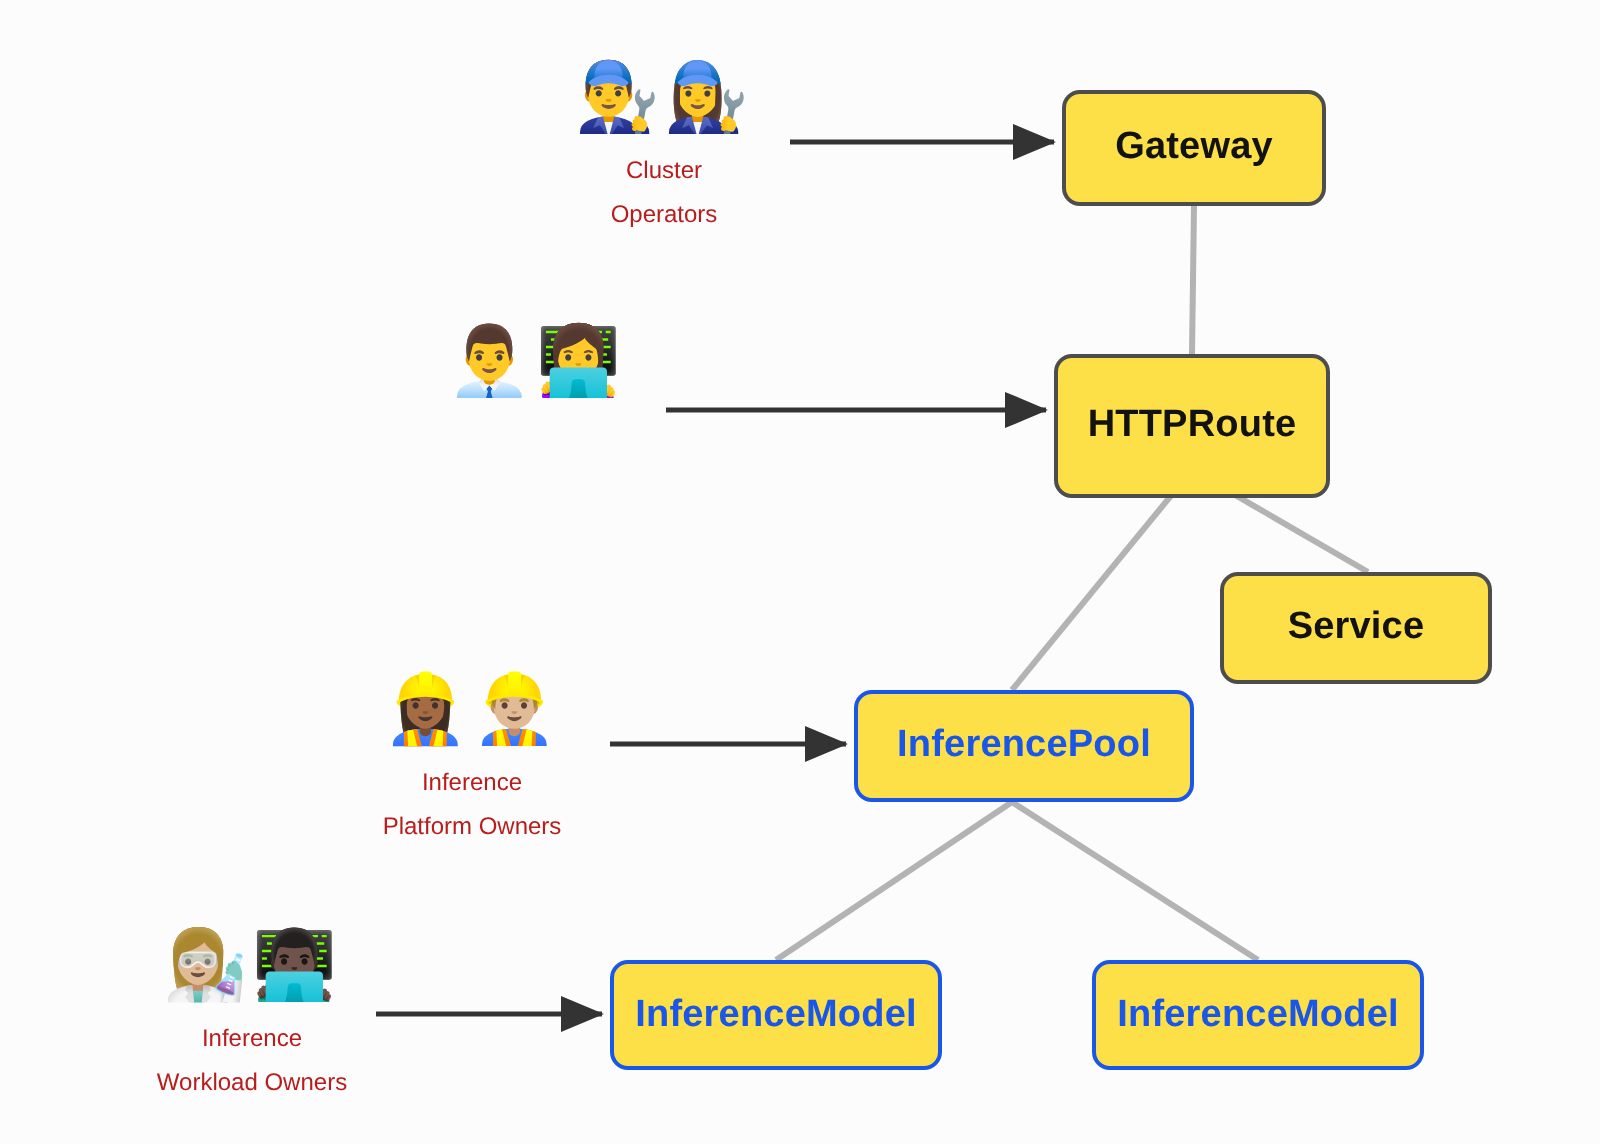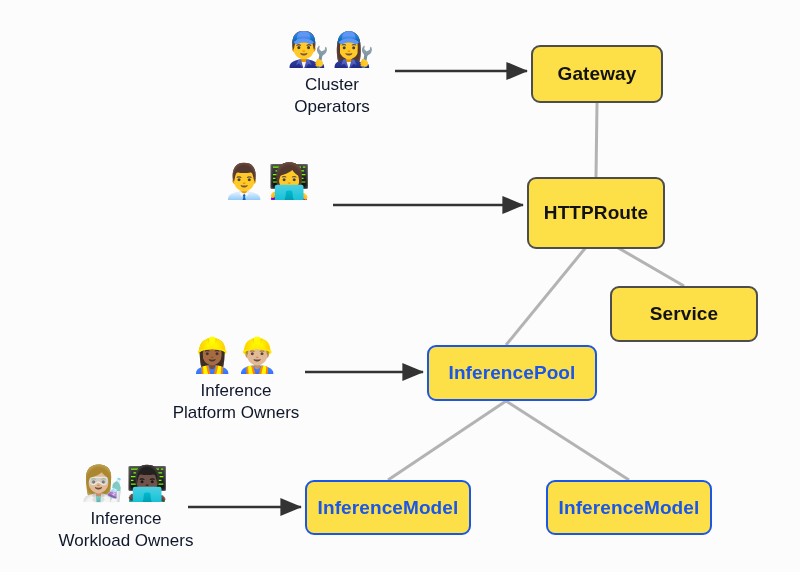--- a/index.html
+++ b/index.html
@@ -42,21 +42,21 @@
     white-space: nowrap;
   }
   .node.accent {
     border-color: #1a56e8;
     border-width: 2.5px;
     color: #1a56e8;
   }
 
   #node-gateway    { left: 531px; top: 45px;  width: 132px; height: 58px; }
   #node-httproute  { left: 527px; top: 177px; width: 138px; height: 72px; }
-  #node-service    { left: 610px; top: 286px; width: 148px; height: 56px; }
+  #node-service    { left: 610px; top: 286px; width: 136px; height: 56px; }
   #node-pool       { left: 427px; top: 345px; width: 170px; height: 56px; }
   #node-model-a    { left: 305px; top: 480px; width: 166px; height: 55px; }
   #node-model-b    { left: 546px; top: 480px; width: 166px; height: 55px; }
 
   
   .persona {
     position: absolute;
     display: flex;
     flex-direction: column;
     align-items: center;
@@ -64,23 +64,23 @@
     text-align: center;
   }
   .persona .emojis {
     font-size: 34px;
     line-height: 42px;
     letter-spacing: 2px;
     font-family: "DejaVu Sans", sans-serif;
     user-select: none;
   }
   .persona .plabel {
-    font-size: 17px;
+    font-size: 12px;
     line-height: 22px;
-    color: #0f172a;
+    color: #b91c1c;
     margin-top: 4px;
     white-space: pre-line;
   }
 
   #persona-cluster-operators    { left: 227px; top: 28px; }
   #persona-app-developers       { left: 163px; top: 160px; }
   #persona-platform-owners      { left: 131px; top: 334px; }
   #persona-workload-owners      { left: 21px;  top: 462px; }
 </style>
 </head>

